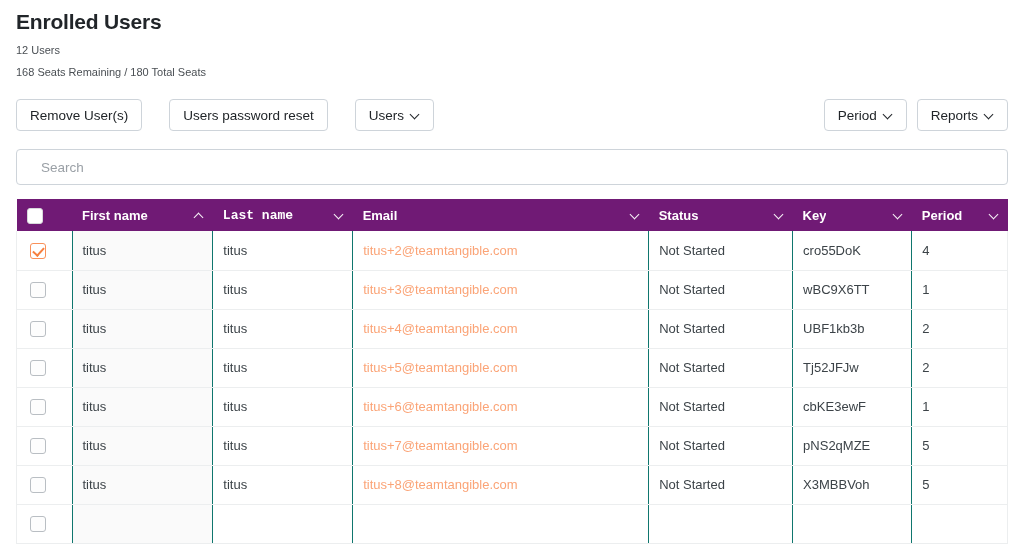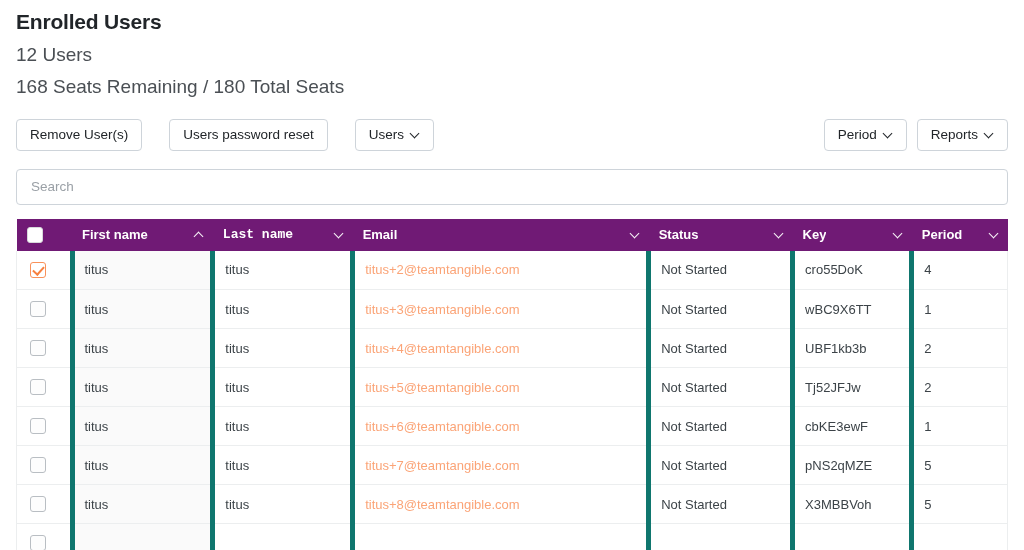--- a/index.html
+++ b/index.html
@@ -30,21 +30,21 @@
   }
   .page-title {
     font-size: 21px;
     font-weight: bold;
     letter-spacing: -0.2px;
     color: #212529;
     margin: 0 0 11px 0;
     line-height: 1.1;
   }
   .subline {
-    font-size: 19px;
+    font-size: 11px;
     color: #4a4f54;
     margin: 0 0 9px 0;
     line-height: 1.2;
   }
   .subline.second { margin-bottom: 0; }
 
   
   .toolbar {
     display: flex;
     align-items: center;
@@ -107,21 +107,21 @@
   
   .search-wrap {
     padding: 0 16px;
     margin-top: 18px;
   }
   .search-input {
     display: block;
     width: 100%;
     height: 36px;
     box-sizing: border-box;
-    padding: 0 14px;
+    padding: 0 24px;
     font-size: 13.5px;
     font-family: "Liberation Sans", sans-serif;
     color: #212529;
     background: #ffffff;
     border: 1px solid #ced4da;
     border-radius: 4px;
     outline: none;
   }
   .search-input::placeholder { color: #9aa0a6; }
 
@@ -163,21 +163,21 @@
   th.col-last  { width: 136px; font-family: Liberation Mono, monospace; }
   th.col-email { width: 288px; }
   th.col-status{ width: 140px; }
   th.col-key   { width: 116px; }
   th.col-period{ width: 93px; }
 
   table.users tbody td {
     height: 39px;
     padding: 0 10px;
     border-bottom: 1px solid #eceeef;
-    border-right: 5px solid #0f766e;
+    border-right: 1px solid #0f766e;
     color: #3c4348;
     vertical-align: middle;
     white-space: nowrap;
     overflow: hidden;
     text-overflow: ellipsis;
     box-sizing: border-box;
     background: #ffffff;
   }
   table.users tbody td.cb-cell {
     border-left: 1px solid #eceeef;

